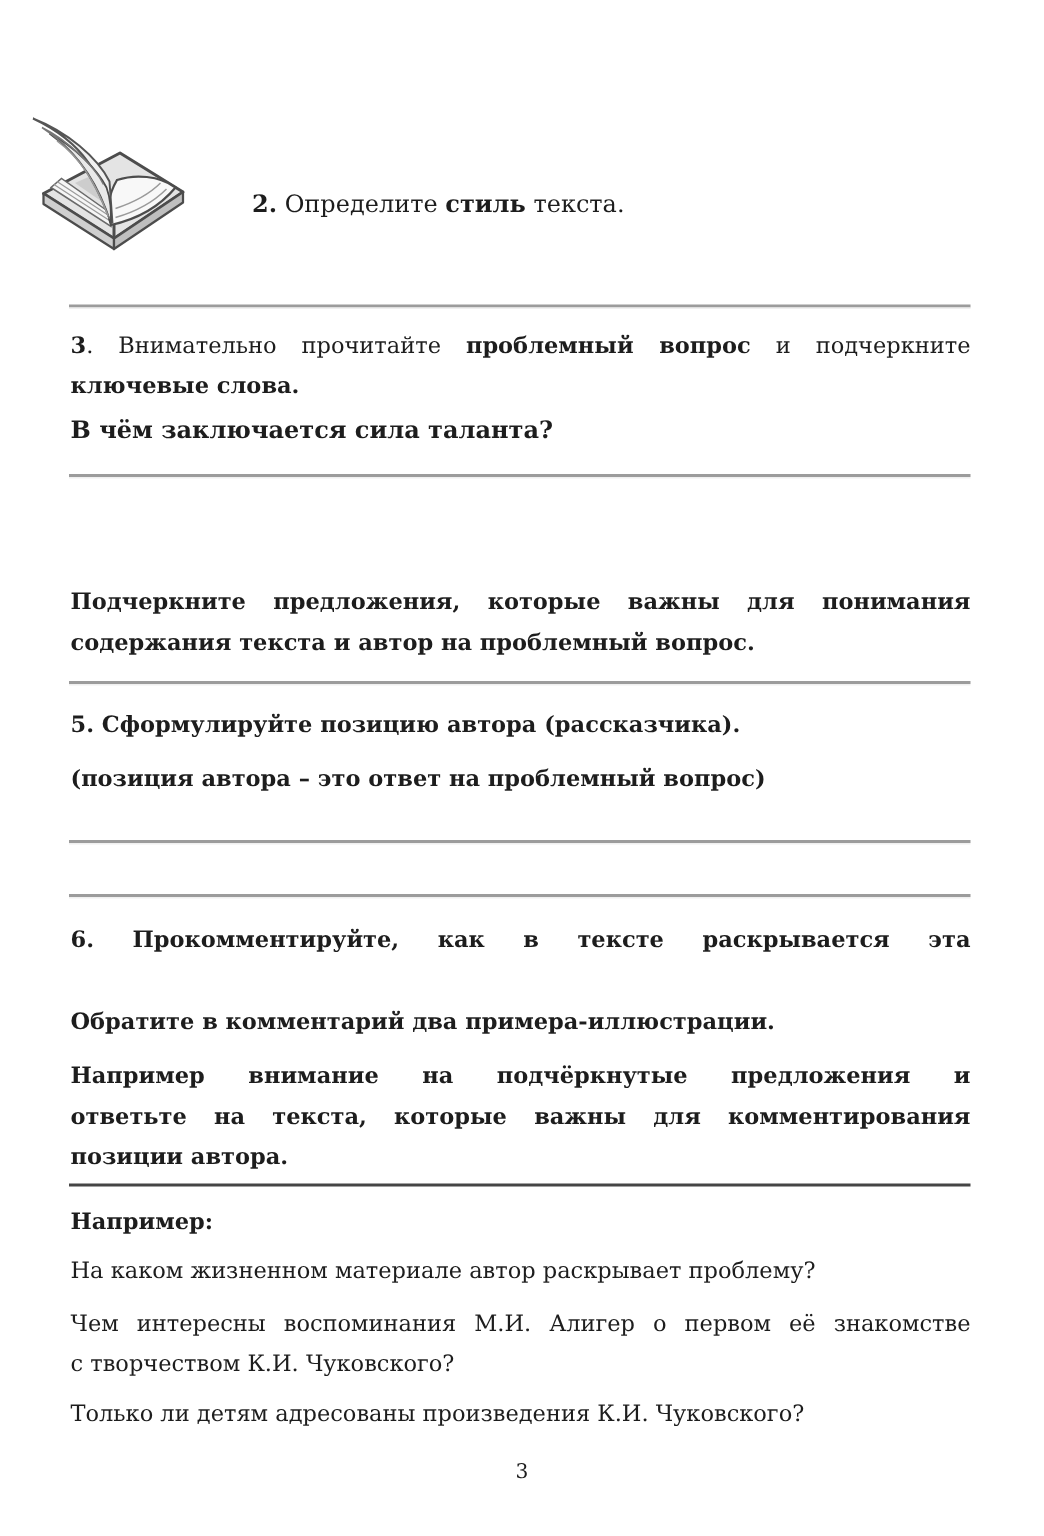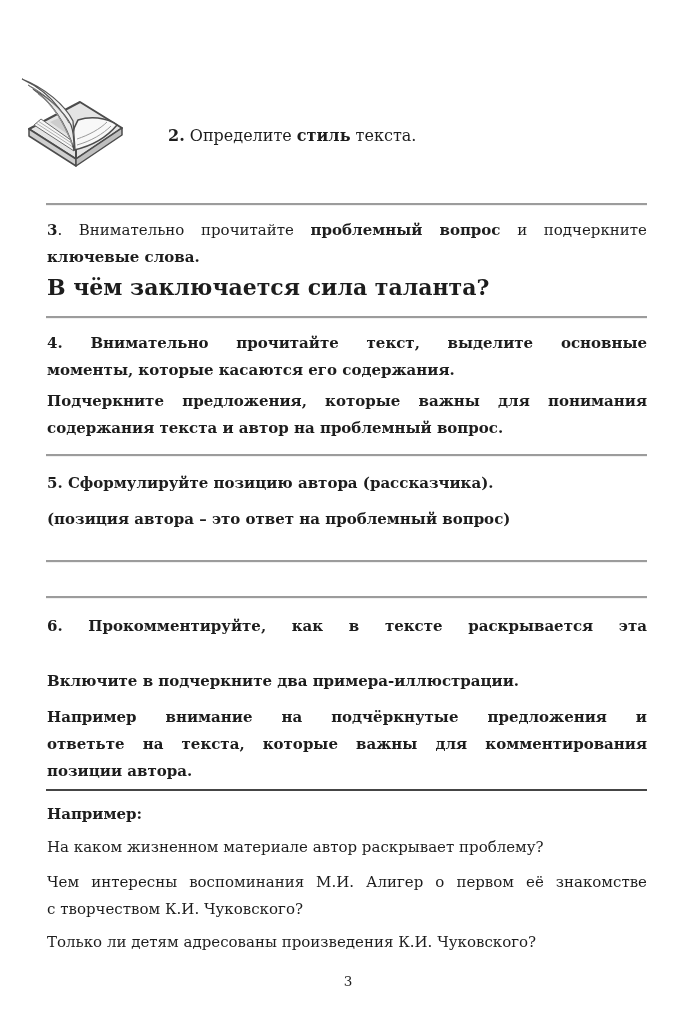--- a/index.html
+++ b/index.html
@@ -26,21 +26,21 @@
   }
   .rule-dark {
     position: absolute; left: 46px; width: 601px; height: 0;
     border: 0; border-top: 2px solid #454545;
   }
 
   .book { position: absolute; left: 10px; top: 66px; width: 126px; height: 110px; }
 
   .task2line { position: absolute; left: 168px; top: 124px; font-size: 16px; line-height: 24px; margin: 0; }
 
-  .question { font-weight: 700; font-size: 22px; line-height: 26px; }
+  .question { font-weight: 700; font-size: 16px; line-height: 26px; }
 
   .pagenum {
     position: absolute; left: 0; top: 972px; width: 696px;
     text-align: center; font-size: 13.5px; line-height: 18px;
   }
 </style>
 </head>
 <body>
 
 <div class="page">
@@ -78,41 +78,37 @@
   <div class="rule" style="top:203px"></div>
 
   <div class="blk txt" style="top:217px">
     <div class="jl"><span class="b">3</span><span>. </span><span>Внимательно прочитайте </span><span class="b">проблемный вопрос</span><span> и подчеркните</span></div>
     <div class="b">ключевые слова.</div>
   </div>
   <p class="blk question" style="top:274px">В чём заключается сила таланта?</p>
 
   <div class="rule" style="top:316px"></div>
 
-  <div class="blk txt b" style="top:330px">
-    <div class="jl">4. Внимательно прочитайте текст, выделите основные</div>
-    <div>моменты, которые касаются его содержания.</div>
-  </div>
   <div class="blk txt b" style="top:388px">
     <div class="jl">Подчеркните предложения, которые важны для понимания</div>
     <div>содержания текста и автор на проблемный вопрос.</div>
   </div>
 
   <div class="rule" style="top:454px"></div>
 
   <p class="blk txt b" style="top:470px">5. Сформулируйте позицию автора (рассказчика).</p>
   <p class="blk txt b" style="top:506px">(позиция автора – это ответ на проблемный вопрос)</p>
 
   <div class="rule" style="top:560px"></div>
   <div class="rule" style="top:596px"></div>
 
   <div class="blk txt b" style="top:613px">
     <div class="jl">6. Прокомментируйте, как в тексте раскрывается эта</div>
   </div>
-  <p class="blk txt b" style="top:668px">Включите в подчеркните два примера-иллюстрации.</p>
+  <p class="blk txt b" style="top:668px">Обратите в комментарий два примера-иллюстрации.</p>
   <div class="blk txt b" style="top:704px">
     <div class="jl">Например внимание на подчёркнутые предложения и</div>
     <div class="jl">ответьте на текста, которые важны для комментирования</div>
     <div>позиции автора.</div>
   </div>
 
   <div class="rule-dark" style="top:789px"></div>
 
   <p class="blk txt b" style="top:801px">Например:</p>
   <p class="blk txt" style="top:834px">На каком жизненном материале автор раскрывает проблему?</p>

